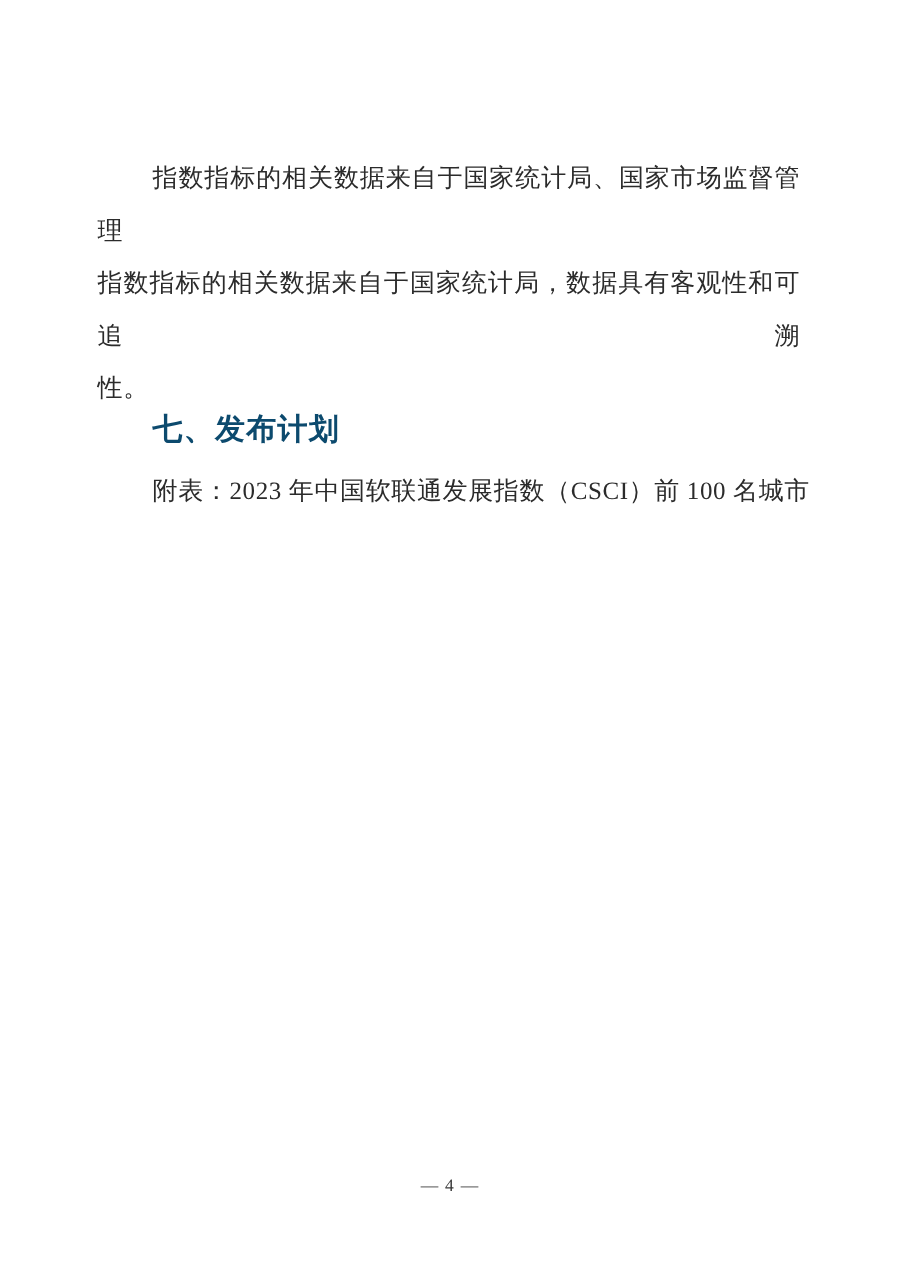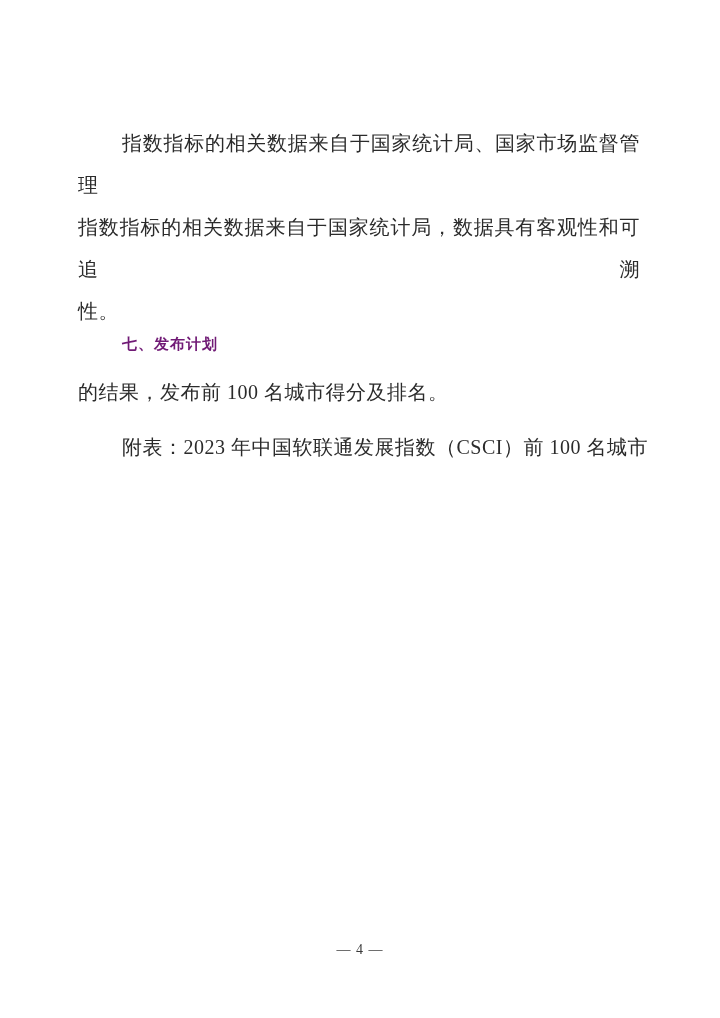--- a/index.html
+++ b/index.html
@@ -34,23 +34,23 @@
   
   .line.full {
     text-align-last: justify;
     white-space: normal;
   }
   .indent { text-indent: 44px; }
   .heading {
     margin-top: -3px;
     font-family: "Liberation Sans", "DejaVu Sans", sans-serif;
     font-weight: 700;
-    font-size: 15px;
+    font-size: 24px;
     line-height: 30px;
-    color: #701a75;
+    color: #0c4a6e;
     text-indent: 44px;
     letter-spacing: 1px;
   }
   .p2 { margin-top: 12px; }
   .attach { margin-top: 13px; }
   .footer {
     position: absolute;
     top: 941px;
     left: 0;
     width: 720px;
@@ -70,21 +70,20 @@
 
     <div class="para p1">
       <div class="line full indent">指数指标的相关数据来自于国家统计局、国家市场监督管理</div>
       <div class="line full">指数指标的相关数据来自于国家统计局，数据具有客观性和可追溯</div>
       <div class="line">性。</div>
     </div>
 
     <h2 class="heading">七、发布计划</h2>
 
     <div class="para p2">
-      <div class="line">的结果，发布前 100 名城市得分及排名。</div>
     </div>
 
     <div class="para attach">
       <div class="line indent">附表：2023 年中国软联通发展指数（CSCI）前 100 名城市</div>
     </div>
 
   </div>
 
   <div class="footer">— 4 —</div>
 

